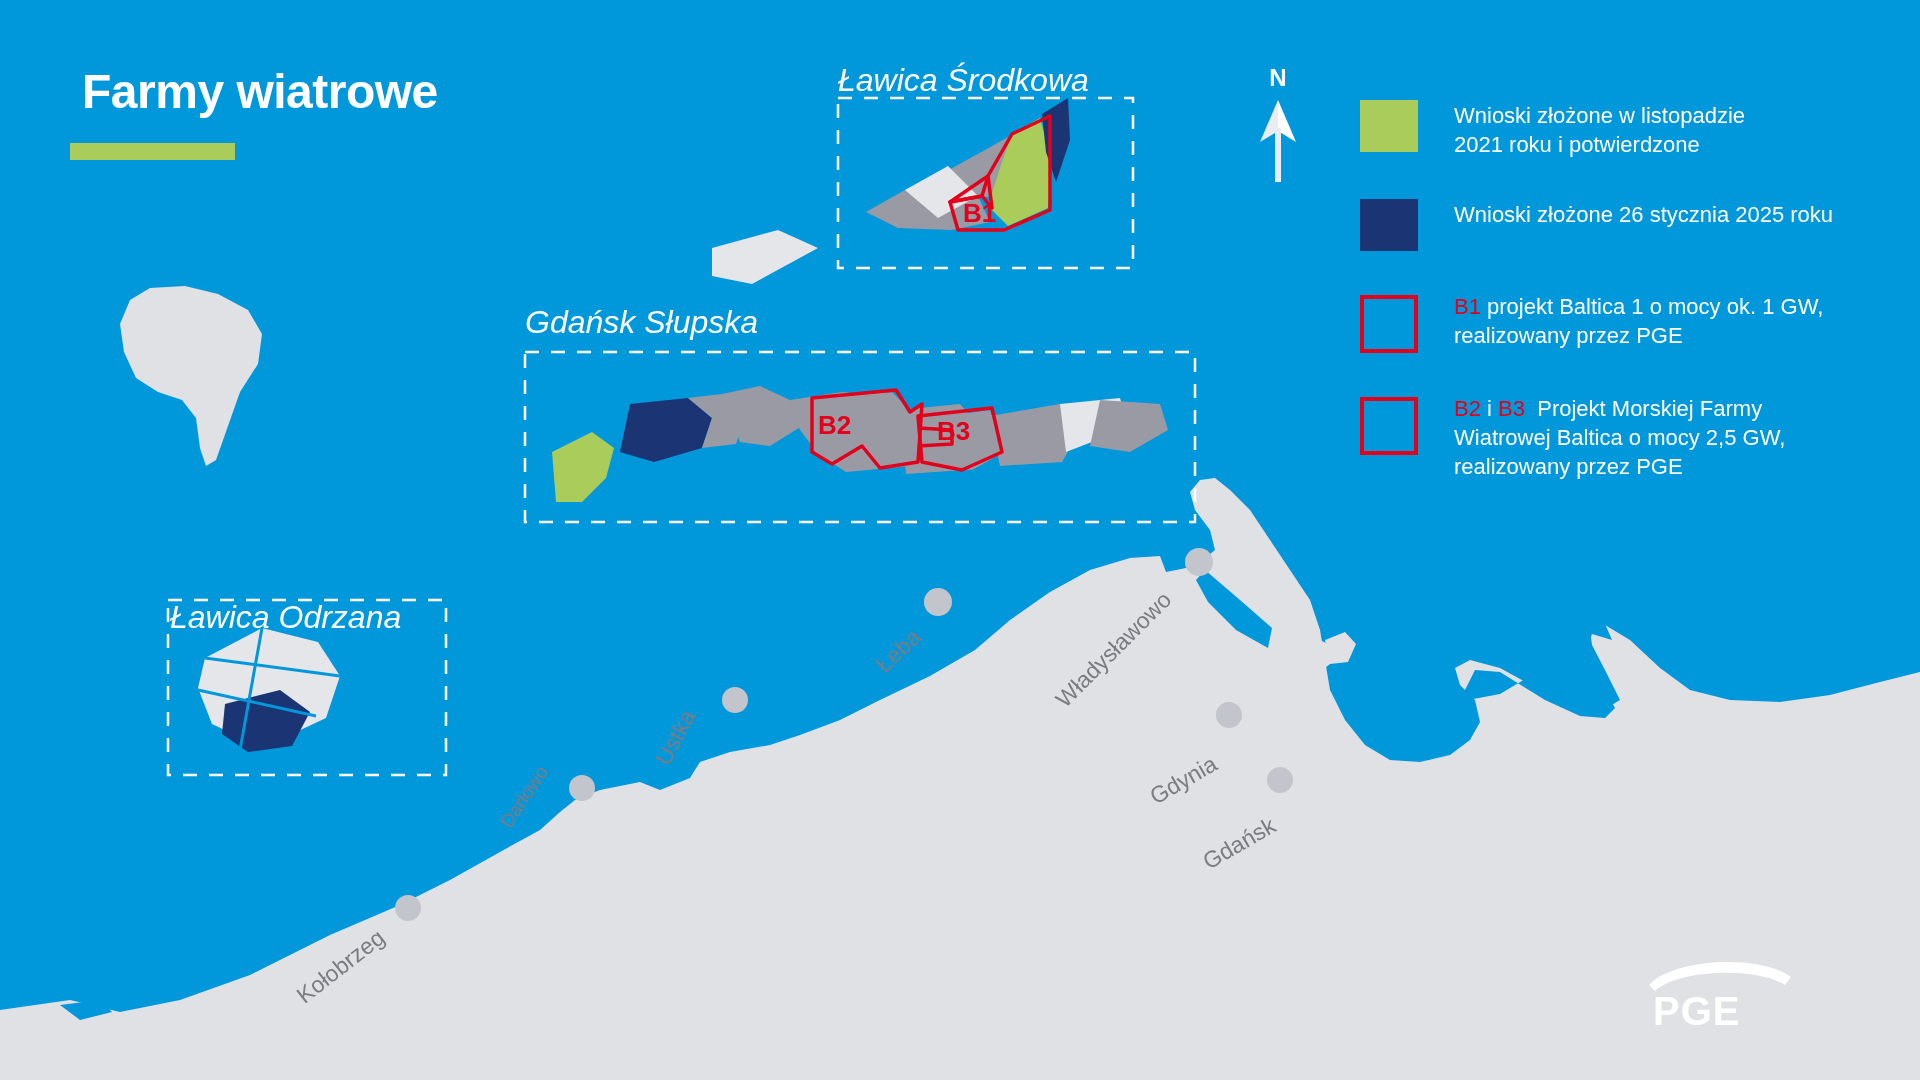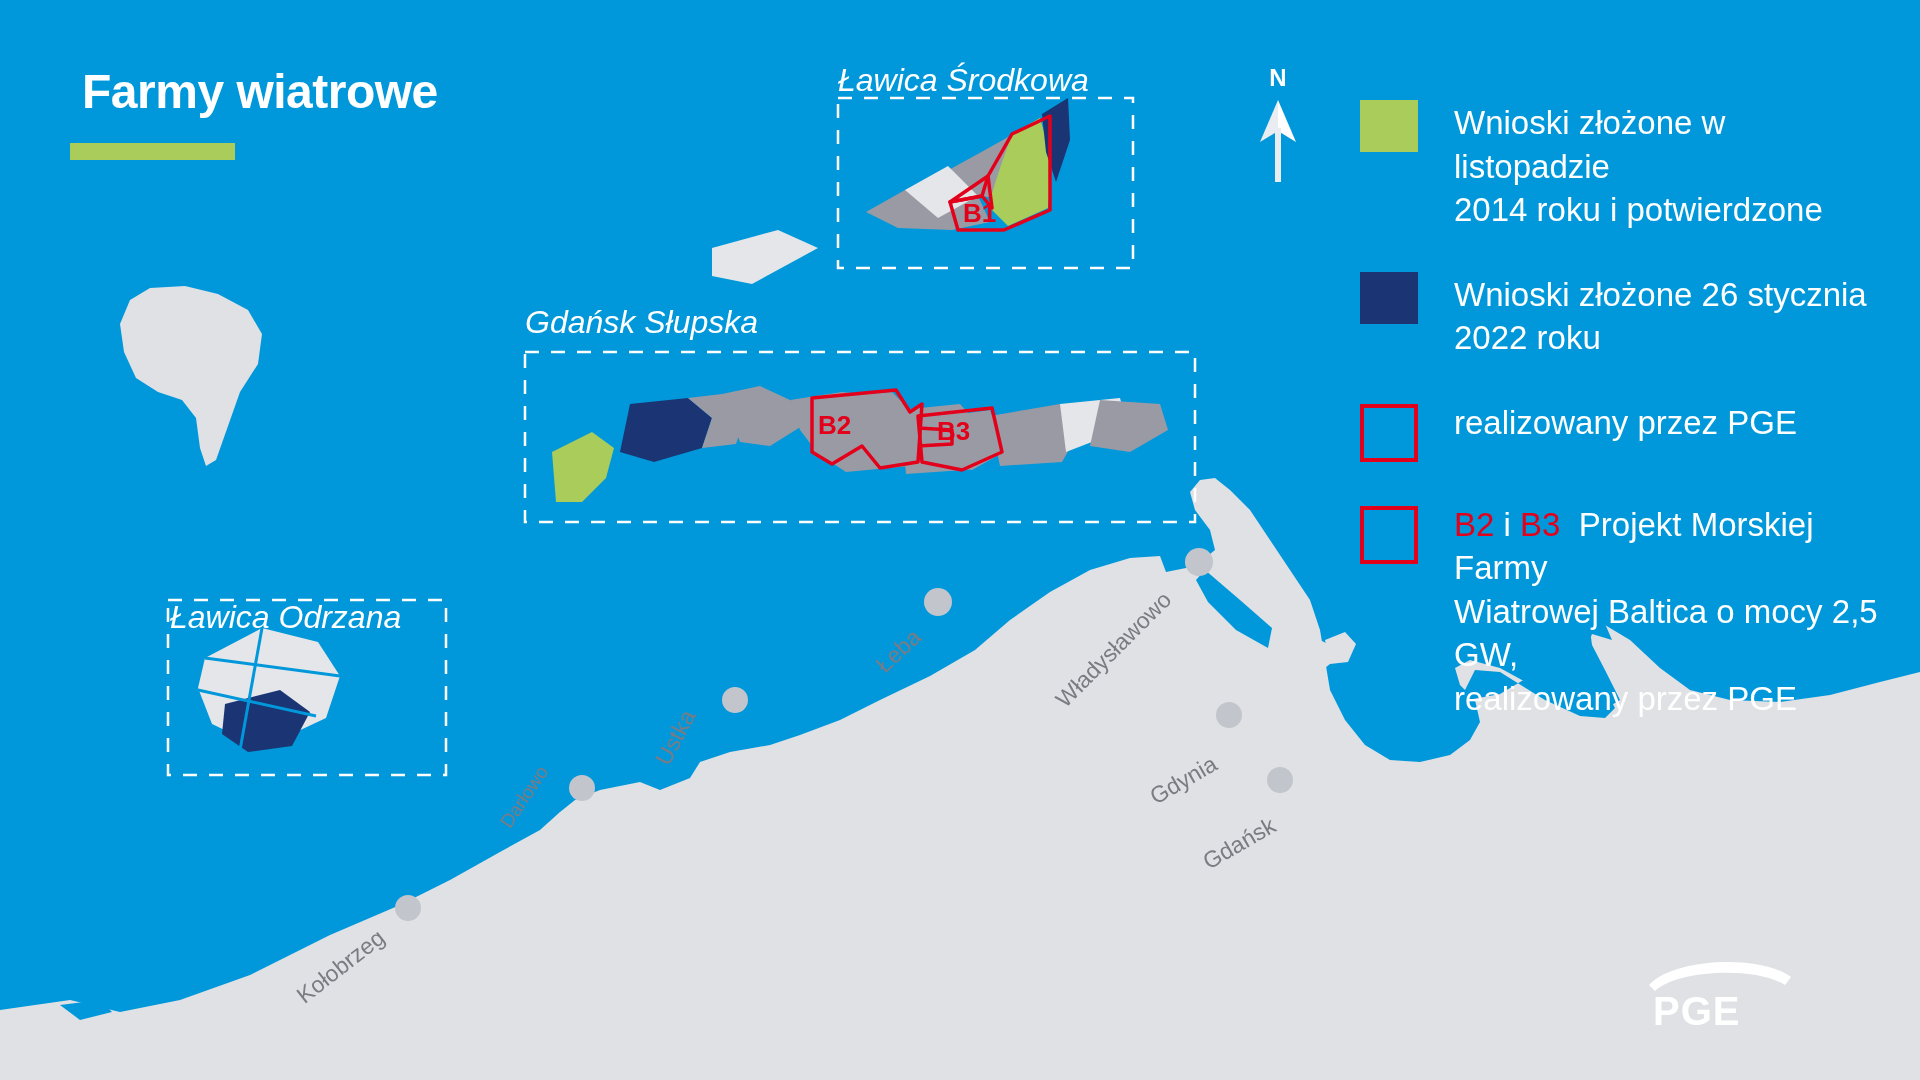--- a/index.html
+++ b/index.html
@@ -86,21 +86,21 @@
   .swatch.green  { background: #a9cc5a; }
   .swatch.navy   { background: #1b3473; }
   .swatch.outline {
     background: transparent;
     border: 4px solid #e3001b;
     width: 50px;
     height: 50px;
   }
   .legend-text {
     color: #ffffff;
-    font-size: 33px;
+    font-size: 22px;
     line-height: 1.32;
     padding-top: 1px;
   }
   .legend-text .code {
     color: #e3001b;
     font-weight: normal;
   }
   .legend-row.tall .swatch { margin-top: 4px; }
 
   
@@ -250,34 +250,35 @@
       <rect x="20" y="30" width="6" height="54" fill="#e9edf2"></rect>
     </svg>
   </div>
 
   <div class="legend">
 
     <div class="legend-row">
       <div class="swatch green"></div>
       <div class="legend-text">
         <div>Wnioski złożone w listopadzie</div>
-        <div>2014 roku i potwierdzone</div>
+        <div>2021 roku i potwierdzone</div>
       </div>
     </div>
 
     <div class="legend-row">
       <div class="swatch navy"></div>
       <div class="legend-text">
-        <div>Wnioski złożone 26 stycznia 2022 roku</div>
+        <div>Wnioski złożone 26 stycznia 2025 roku</div>
       </div>
     </div>
 
     <div class="legend-row tall">
       <div class="swatch outline"></div>
       <div class="legend-text">
+        <div><span class="code">B1</span> <span>projekt Baltica 1 o mocy ok. 1 GW,</span></div>
         <div>realizowany przez PGE</div>
       </div>
     </div>
 
     <div class="legend-row tall">
       <div class="swatch outline"></div>
       <div class="legend-text">
         <div><span class="code">B2</span> <span>i</span> <span class="code">B3</span>&nbsp; <span>Projekt Morskiej Farmy</span></div>
         <div>Wiatrowej Baltica o mocy 2,5 GW,</div>
         <div>realizowany przez PGE</div>

